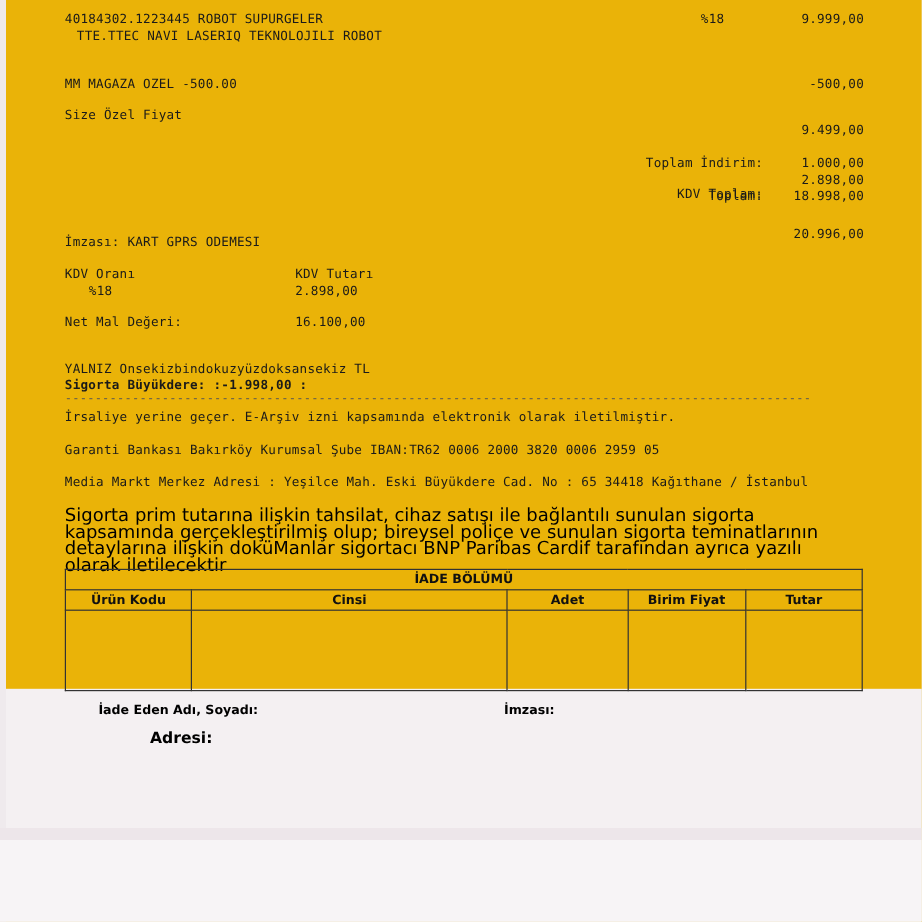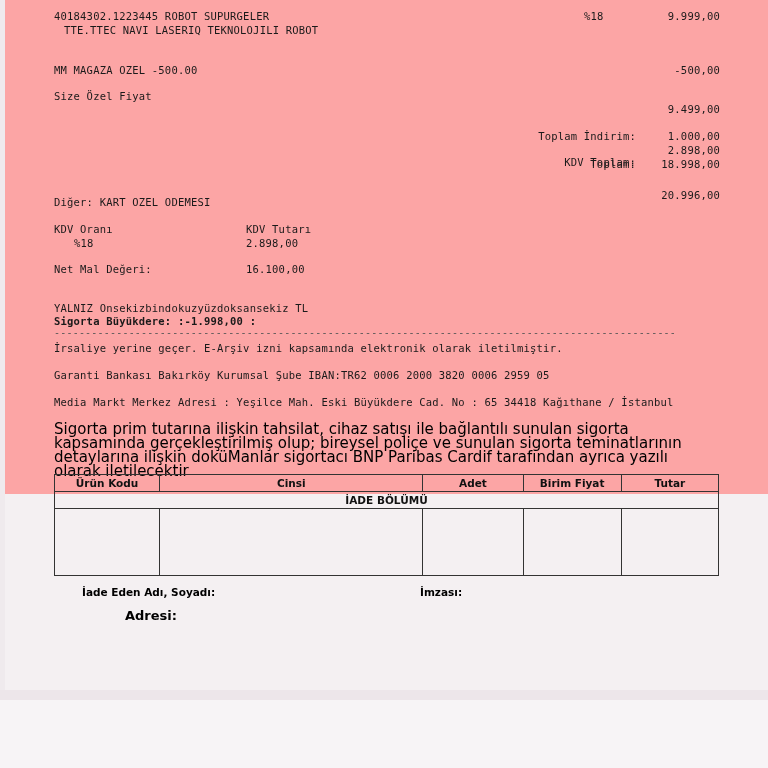--- a/index.html
+++ b/index.html
@@ -9,22 +9,22 @@
   }
   body {
     width: 768px;
     height: 768px;
     font-family: "DejaVu Sans Mono", monospace;
     overflow: hidden;
   }
   .page {
     position: relative;
     width: 768px;
-    height: 494px;
-    background: #fca5a5;
+    height: 574px;
+    background: #eab308;
     box-sizing: border-box;
     padding: 0;
   }
   .band {
     position: absolute;
     left: 0;
     top: 690px;
     width: 768px;
     height: 10px;
     background: #ede6ea;
@@ -140,21 +140,21 @@
     <div class="mono abs special-amt">9.499,00</div>
 
     <div class="mono abs tot-lbl" style="top:130px">Toplam İndirim:</div>
     <div class="mono abs tot-val" style="top:130px">1.000,00</div>
     <div class="mono abs tot-lbl" style="top:156px">KDV Toplam:</div>
     <div class="mono abs tot-val" style="top:144px">2.898,00</div>
     <div class="mono abs tot-lbl" style="top:158px">Toplam:</div>
     <div class="mono abs tot-val" style="top:158px">18.998,00</div>
 
     <div class="mono abs other-amt">20.996,00</div>
-    <div class="mono abs other-label">Diğer: KART OZEL ODEMESI</div>
+    <div class="mono abs other-label">İmzası: KART GPRS ODEMESI</div>
 
     <div class="mono abs kdv-h1">KDV Oranı</div>
     <div class="mono abs kdv-h2">KDV Tutarı</div>
     <div class="mono abs kdv-v1">%18</div>
     <div class="mono abs kdv-v2">2.898,00</div>
 
     <div class="mono abs net-label">Net Mal Değeri:</div>
     <div class="mono abs net-val">16.100,00</div>
 
     <div class="mono abs words">YALNIZ Onsekizbindokuzyüzdoksansekiz TL</div>
@@ -162,30 +162,30 @@
     <div class="mono abs dashes" style="overflow:hidden;width:666px;">----------------------------------------------------------------------------------------------------</div>
 
     <div class="mono abs note1">İrsaliye yerine geçer. E-Arşiv izni kapsamında elektronik olarak iletilmiştir.</div>
     <div class="mono abs note2">Garanti Bankası Bakırköy Kurumsal Şube IBAN:TR62 0006 2000 3820 0006 2959 05</div>
     <div class="mono abs note3">Media Markt Merkez Adresi : Yeşilce Mah. Eski Büyükdere Cad. No : 65 34418 Kağıthane / İstanbul</div>
 
     <div class="abs para">Sigorta prim tutarına ilişkin tahsilat, cihaz satışı ile bağlantılı sunulan sigorta kapsamında gerçekleştirilmiş olup; bireysel poliçe ve sunulan sigorta teminatlarının detaylarına ilişkin doküManlar sigortacı BNP Paribas Cardif tarafından ayrıca yazılı olarak iletilecektir</div>
 
     <table class="ret-table">
       <thead>
+        <tr>
+          <th class="ret-title" colspan="5">İADE BÖLÜMÜ</th>
+        </tr>
         <tr>
           <th style="width:105px">Ürün Kodu</th>
           <th style="width:265px">Cinsi</th>
           <th style="width:100px">Adet</th>
           <th style="width:98px">Birim Fiyat</th>
           <th style="width:97px">Tutar</th>
         </tr>
-        <tr>
-          <th class="ret-title" colspan="5">İADE BÖLÜMÜ</th>
-        </tr>
       </thead>
       <tbody class="ret-body">
         <tr>
           <td></td>
           <td></td>
           <td></td>
           <td></td>
           <td></td>
         </tr>
       </tbody>

